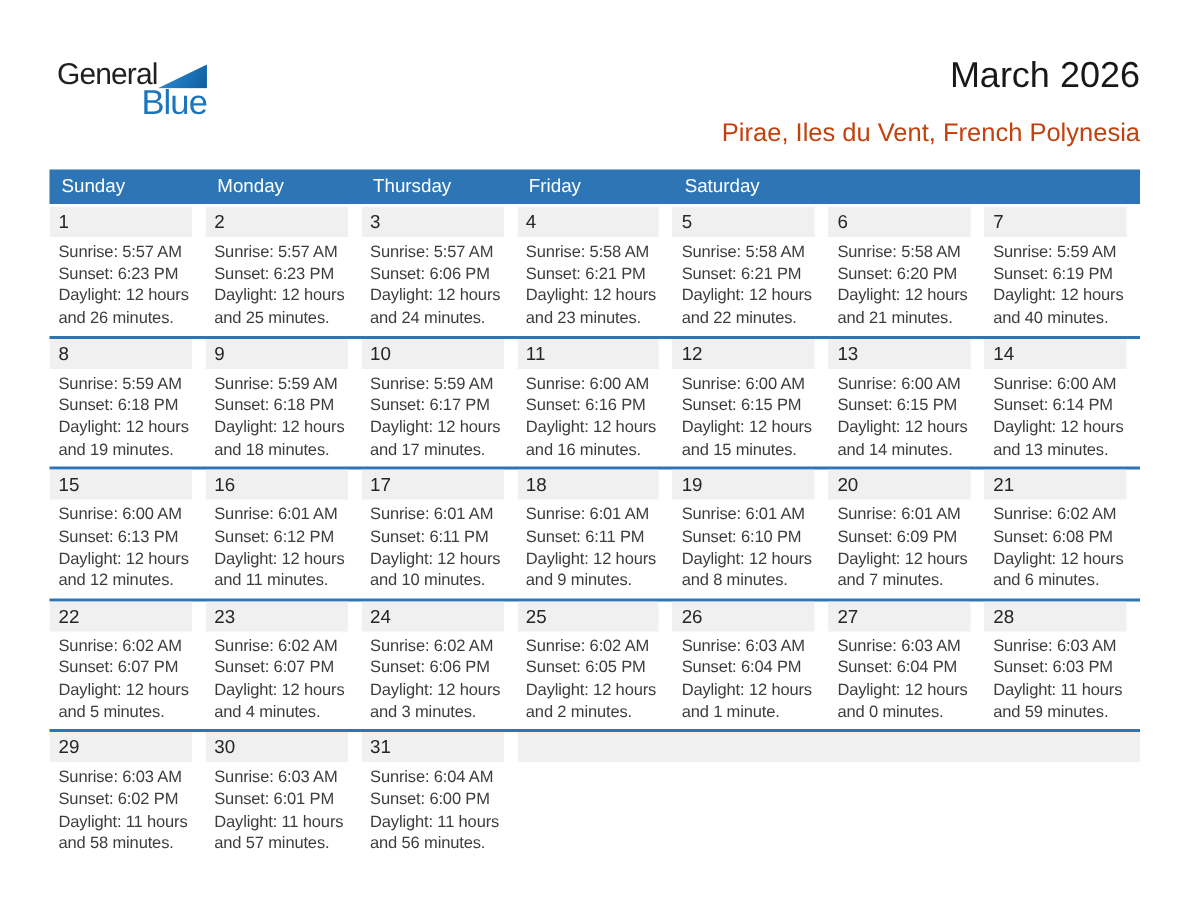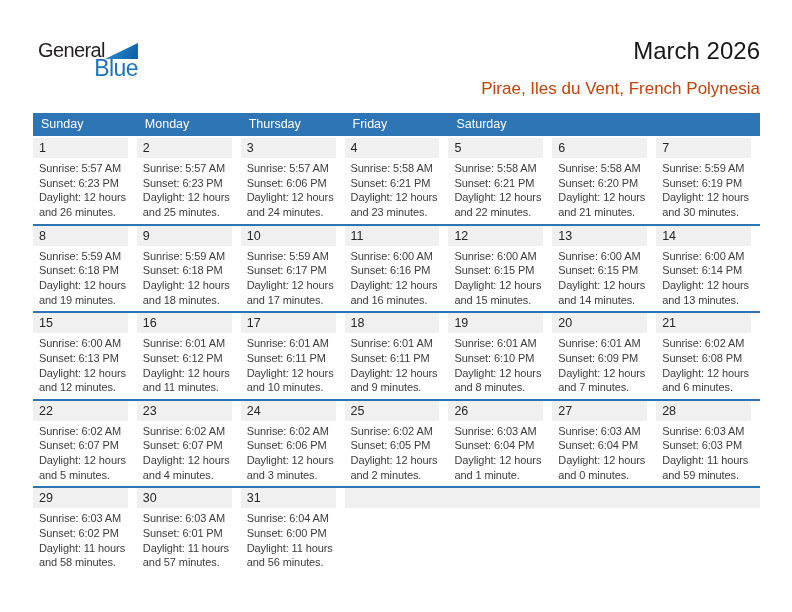--- a/index.html
+++ b/index.html
@@ -106,21 +106,21 @@
             <div>Daylight: 12 hours</div>
             <div>and 21 minutes.</div>
           </div>
         </div>
         <div class="cell">
           <div class="strip">7</div>
           <div class="details">
             <div>Sunrise: 5:59 AM</div>
             <div>Sunset: 6:19 PM</div>
             <div>Daylight: 12 hours</div>
-            <div>and 30 minutes.</div>
+            <div>and 40 minutes.</div>
           </div>
         </div>
       </div>
       <div class="week">
         <div class="cell">
           <div class="strip">8</div>
           <div class="details">
             <div>Sunrise: 5:59 AM</div>
             <div>Sunset: 6:18 PM</div>
             <div>Daylight: 12 hours</div>

